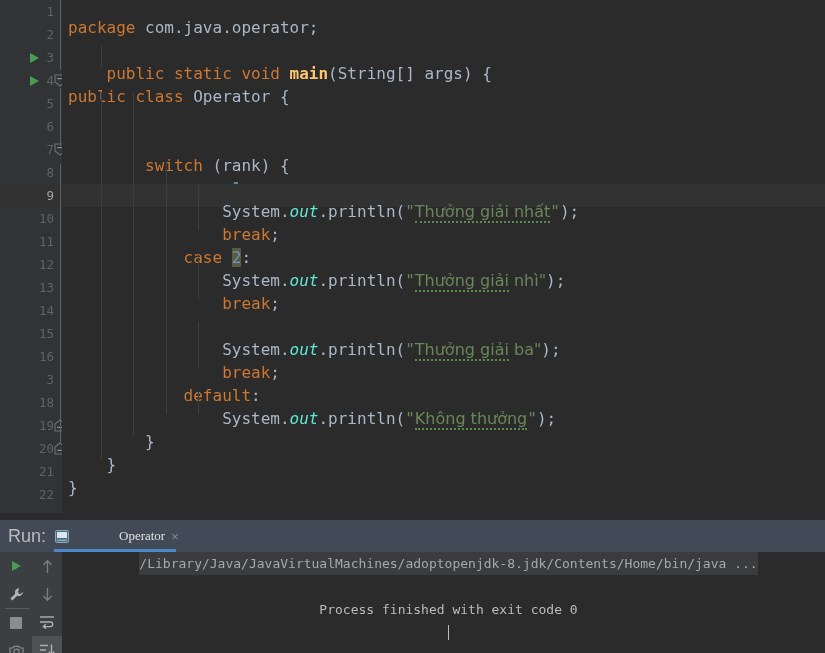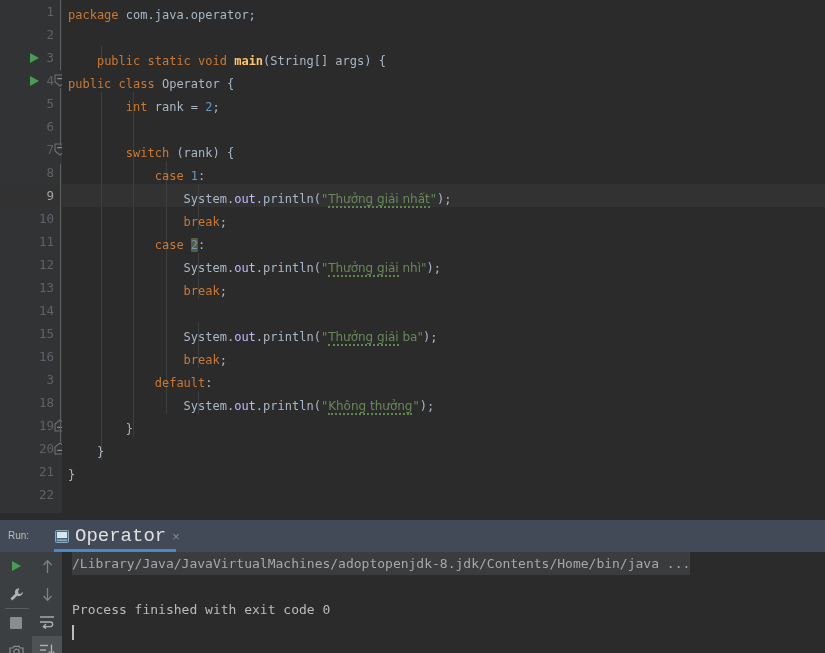--- a/index.html
+++ b/index.html
@@ -47,36 +47,36 @@
   }
   .fold {
     position: absolute; left: 54px; top: 5px; width: 12px; height: 13px;
   }
   .fold svg { display:block; }
   .foldline {
     position: absolute; left: 59.5px; width: 1px; background: #5E6060;
   }
 
   .code-text {
-    position: absolute; left: 6px; top: 4px;
+    position: absolute; left: 6px; top: 16px;
     height: 23px; line-height: 23px;
-    font-size: 12px;
+    font-size: 16px;
     font-family: "DejaVu Sans Mono", monospace;
   }
   .ind {
     position: absolute; top: 0; width: 1px; height: 23px; background: #3B3F41;
   }
 
   
   .kw    { color: #CC7832; }
   .txt   { color: #A9B7C6; }
   .num   { color: #6897BB; }
   .str   { color: #6A8759; text-decoration: none; }
   .meth  { color: #FFC66D; font-weight: bold; }
-  .field { color: #c4b5fd; }
+  .field { color: #5eead4; font-style: italic; }
   .spell {
     border-bottom: 2px dotted #5C8A4E;
     padding-bottom: 0px;
   }
   .hl-num {
     color: #6897BB; background: #5B5B41; border-radius: 1px;
   }
 
   
   .run-panel {
@@ -86,36 +86,37 @@
   .run-header {
     position: absolute; left: 0; top: 7px; width: 825px; height: 32px;
     background: #3C3F41;
   }
   .run-header-bg {
     position: absolute; left: 0; top: 0; width: 825px; height: 32px;
     background: #414A56;
   }
   .run-label {
     position: absolute; left: 8px; top: 0; height: 32px; line-height: 32px;
-    color: #BBBBBB; font-size: 10px;
+    color: #BBBBBB; font-size: 18px;
     font-family: "Liberation Sans", sans-serif;
   }
   .run-tab {
     position: absolute; left: 51px; top: 0; height: 32px;
     display: flex; align-items: center; gap: 6px;
     padding: 0 8px 0 4px;
   }
   .run-tab::after {
     content: ""; position: absolute; left: 3px; bottom: 0;
     width: 122px; height: 3px; background: #4A88C7;
   }
   .tab-icon { width: 14px; height: 13px; display:block; }
   .tab-name {
-    color: #E0E0E0; font-size: 19px;
-    font-family: Liberation Mono, monospace;
+    color: #E0E0E0; font-size: 13px;
+    font-family: Liberation Serif, serif;
+    margin-left: 44px;
   }
   .tab-close {
     color: #8C8C8C; font-size: 13px; line-height: 1;
     font-family: "Liberation Sans", sans-serif;
   }
 
   .run-side {
     position: absolute; left: 0; top: 39px; width: 62px; height: 101px;
     background: #3C3F41;
   }
@@ -126,21 +127,21 @@
     position: relative; width: 30px; height: 28px;
     display: flex; align-items: center; justify-content: center;
   }
   .ic.sel { background: #4E5254; }
   .divider {
     position: absolute; left: 4px; width: 24px; height: 1px; background: #5A5D5F;
   }
 
   .console {
     position: absolute; left: 62px; top: 39px; right: 0; height: 101px;
-    background: #2B2B2B; overflow: hidden;
+    background: #2B2B2B; overflow: hidden; text-align: center;
   }
   .cline {
     height: 23px; line-height: 23px; font-size: 13px;
     color: #BBBBBB; white-space: pre; padding-left: 10px;
     font-family: "DejaVu Sans Mono", monospace;
   }
   .cmdline { color: #A8A8A8; display: inline-block; background: #3A3C3D; }
   .caret {
     display: inline-block; width: 1.5px; height: 15px;
     background: #BBBBBB; vertical-align: -3px;
@@ -248,21 +249,21 @@
         </div>
         <div class="foldline" style="top: 0px; height: 70px;"></div>
         <div class="foldline" style="top: 88px; height: 58px;"></div>
         <div class="foldline" style="top: 164px; height: 278px;"></div>
       </div>
     <div class="code-area" id="codeArea">
         <div class="line"><span class="code-text"><span class="kw">package</span><span class="txt"> com.java.operator;</span></span></div>
         <div class="line"><span class="code-text"></span></div>
         <div class="line"><span class="ind" style="left: 38.52px;"></span><span class="code-text"><span class="txt">    </span><span class="kw">public static void</span><span class="txt"> </span><span class="meth">main</span><span class="txt">(String[] args) {</span></span></div>
         <div class="line"><span class="code-text"><span class="kw">public class</span><span class="txt"> Operator {</span></span></div>
-        <div class="line"><span class="ind" style="left: 38.52px;"></span><span class="ind" style="left: 71.04px;"></span><span class="code-text"><span class="txt">        </span><span class="kw">int</span><span class="txt"> rank = </span><span class="num">2</span><span class="txt">;</span></span></div>
+        <div class="line"><span class="ind" style="left: 38.52px;"></span><span class="ind" style="left: 71.04px;"></span></div>
         <div class="line"><span class="ind" style="left: 38.52px;"></span><span class="ind" style="left: 71.04px;"></span><span class="code-text"></span></div>
         <div class="line"><span class="ind" style="left: 38.52px;"></span><span class="ind" style="left: 71.04px;"></span><span class="code-text"><span class="txt">        </span><span class="kw">switch</span><span class="txt"> (rank) {</span></span></div>
         <div class="line"><span class="ind" style="left: 38.52px;"></span><span class="ind" style="left: 71.04px;"></span><span class="ind" style="left: 103.56px;"></span><span class="code-text"><span class="txt">            </span><span class="kw">case</span><span class="txt"> </span><span class="num">1</span><span class="txt">:</span></span></div>
         <div class="line current"><span class="ind" style="left: 38.52px;"></span><span class="ind" style="left: 71.04px;"></span><span class="ind" style="left: 103.56px;"></span><span class="ind" style="left: 136.08px;"></span><span class="code-text"><span class="txt">                </span><span class="txt">System.</span><span class="field">out</span><span class="txt">.println(</span><span class="str">"</span><span class="str spell vt">Thưởng giải nhất</span><span class="str">"</span><span class="txt">);</span></span></div>
         <div class="line"><span class="ind" style="left: 38.52px;"></span><span class="ind" style="left: 71.04px;"></span><span class="ind" style="left: 103.56px;"></span><span class="ind" style="left: 136.08px;"></span><span class="code-text"><span class="txt">                </span><span class="kw">break</span><span class="txt">;</span></span></div>
         <div class="line"><span class="ind" style="left: 38.52px;"></span><span class="ind" style="left: 71.04px;"></span><span class="ind" style="left: 103.56px;"></span><span class="code-text"><span class="txt">            </span><span class="kw">case</span><span class="txt"> </span><span class="hl-num">2</span><span class="txt">:</span></span></div>
         <div class="line"><span class="ind" style="left: 38.52px;"></span><span class="ind" style="left: 71.04px;"></span><span class="ind" style="left: 103.56px;"></span><span class="ind" style="left: 136.08px;"></span><span class="code-text"><span class="txt">                </span><span class="txt">System.</span><span class="field">out</span><span class="txt">.println(</span><span class="str">"</span><span class="str spell vt">Thưởng giải</span><span class="str vt"> nhì"</span><span class="txt">);</span></span></div>
         <div class="line"><span class="ind" style="left: 38.52px;"></span><span class="ind" style="left: 71.04px;"></span><span class="ind" style="left: 103.56px;"></span><span class="ind" style="left: 136.08px;"></span><span class="code-text"><span class="txt">                </span><span class="kw">break</span><span class="txt">;</span></span></div>
         <div class="line"><span class="ind" style="left: 38.52px;"></span><span class="ind" style="left: 71.04px;"></span><span class="ind" style="left: 103.56px;"></span></div>
         <div class="line"><span class="ind" style="left: 38.52px;"></span><span class="ind" style="left: 71.04px;"></span><span class="ind" style="left: 103.56px;"></span><span class="ind" style="left: 136.08px;"></span><span class="code-text"><span class="txt">                </span><span class="txt">System.</span><span class="field">out</span><span class="txt">.println(</span><span class="str">"</span><span class="str spell vt">Thưởng giải</span><span class="str vt"> ba"</span><span class="txt">);</span></span></div>

